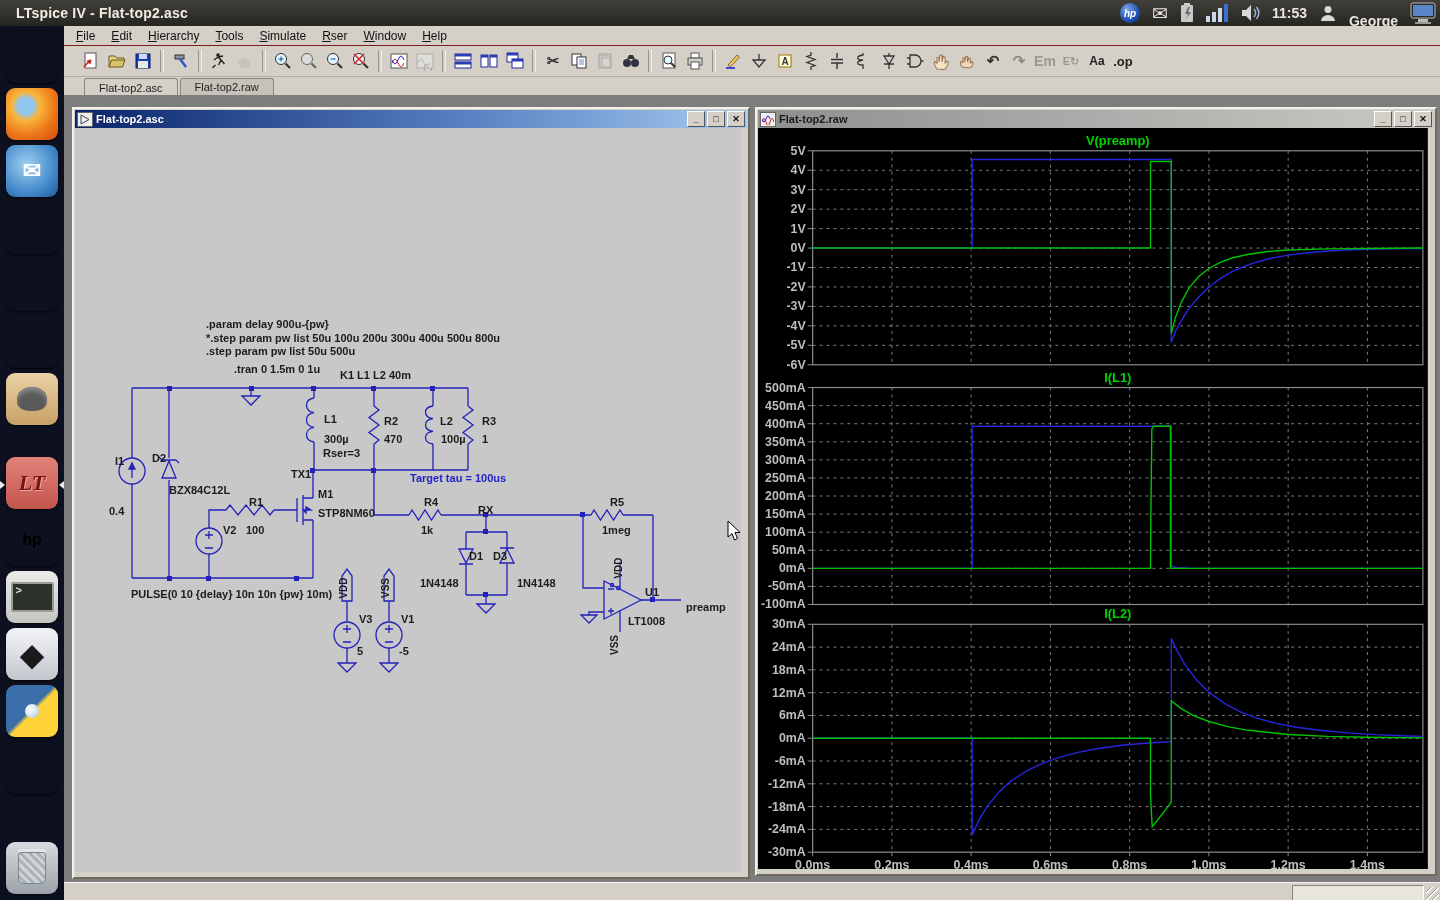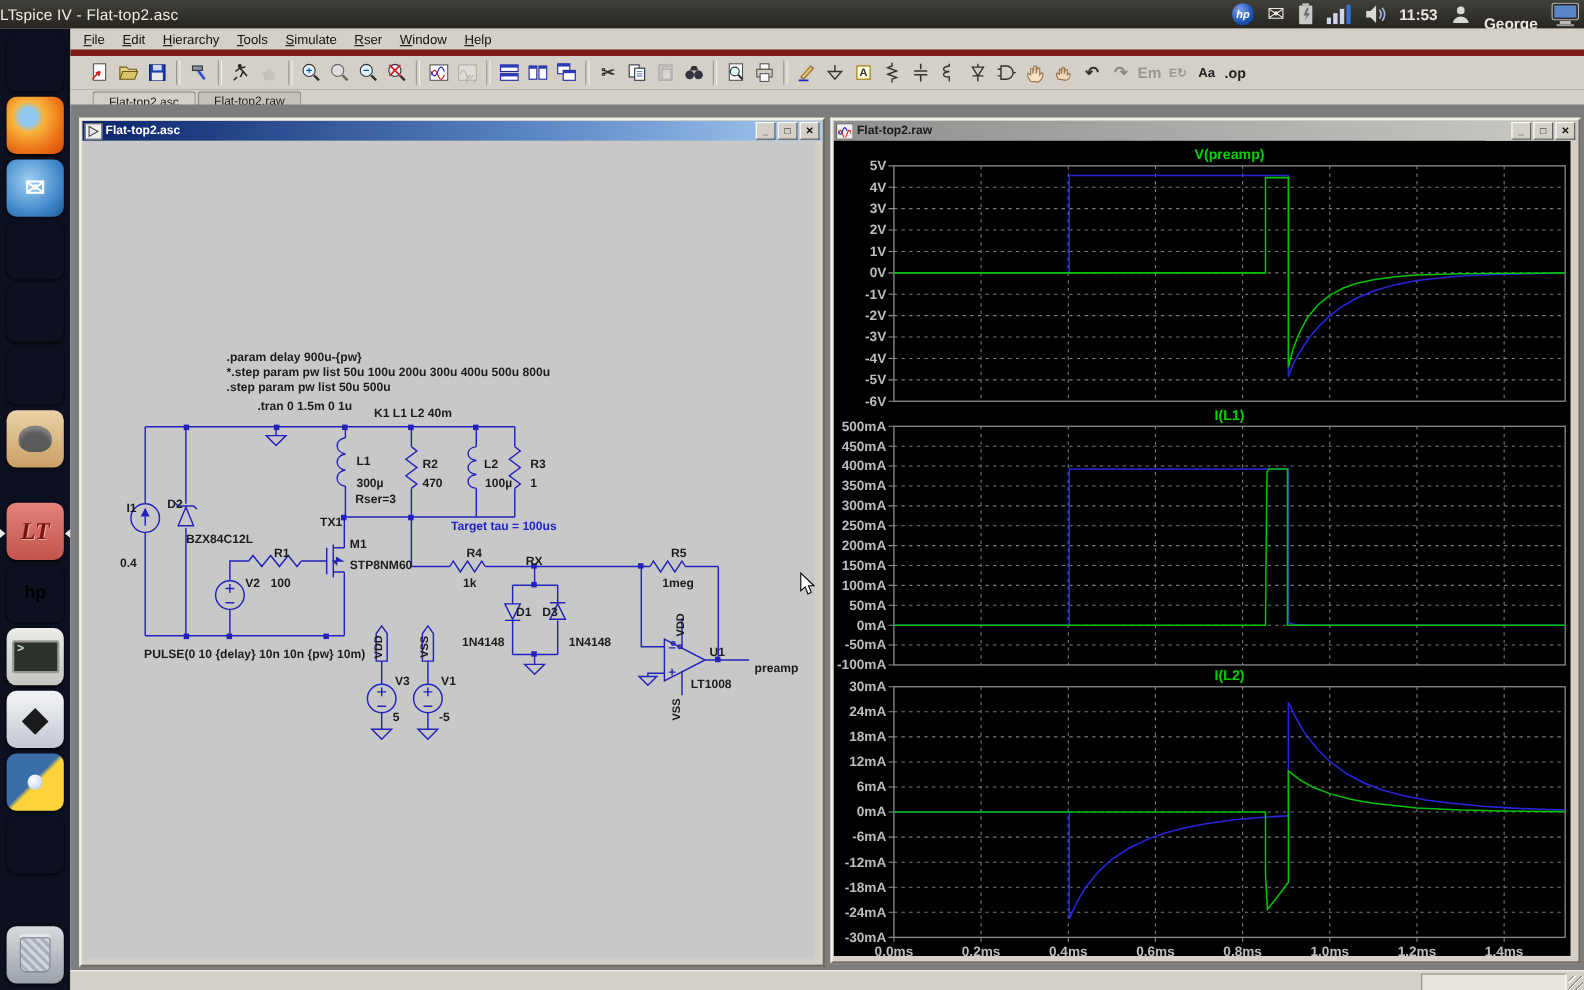--- a/index.html
+++ b/index.html
@@ -1,21 +1,21 @@
 <!DOCTYPE html>
 <html><head>
 <meta charset="utf-8">
 <style>
   html,body{margin:0;padding:0;background:#444;}
   #screen{position:relative;width:1440px;height:900px;overflow:hidden;
     font-family:"Liberation Sans",sans-serif;background:#d4d0c8;}
   
   #top-panel{position:absolute;left:0;top:0;width:1440px;height:26px;
     background:linear-gradient(#413f39,#26251f);color:#efece4;display:flex;align-items:center;}
-  #panel-title{font-weight:normal;font-size:14px;margin-left:0;letter-spacing:.2px;}
+  #panel-title{font-weight:bold;font-size:14px;margin-left:16px;letter-spacing:.2px;}
   #panel-right{position:absolute;right:4px;top:0;height:26px;display:flex;align-items:center;gap:12px;}
   .ind{display:flex;align-items:center;color:#e8e6df;font-size:14px;}
   #hp-badge{width:20px;height:20px;border-radius:50%;background:radial-gradient(circle at 35% 30%,#7f9fe8,#1b53b4 60%,#0c2f78);
     color:#fff;font-style:italic;font-weight:bold;font-size:10px;display:flex;align-items:center;justify-content:center;}
   #clock{font-weight:bold;}
   #user-name{font-weight:bold;margin-top:16px;}
   
   #launcher{position:absolute;left:0;top:26px;width:64px;height:874px;background:#0c101f;}
   .dock-item{position:relative;width:52px;height:52px;margin:5px auto 5px auto;border-radius:9px;
     display:flex;align-items:center;justify-content:center;font-weight:bold;
@@ -34,21 +34,21 @@
   .ic-terminal::before{content:">";width:36px;height:26px;background:#2c312c;color:#cfe0cf;font-size:11px;
     padding-left:3px;border-radius:2px;border:2px solid #9a9a96;line-height:13px;}
   .ic-inkscape{background:linear-gradient(#f4f5f7,#c2c7cf);color:#1a1a1a;font-size:30px;}
   .ic-python{background:linear-gradient(135deg,#3a6ea8 0 47%,#ffd43b 53% 100%);}
   .ic-python::before{content:"";width:14px;height:14px;border-radius:50%;background:radial-gradient(circle at 35% 35%,#fff,#cfe0f2 60%,#9ab);}
   .ic-trash{background:linear-gradient(#d7dbdf,#9aa1a8);}
   .ic-trash::before{content:"";width:26px;height:30px;background:repeating-linear-gradient(45deg,#cfd4d8 0 3px,#aab1b7 3px 6px);
     border:1px solid #7d848b;border-radius:3px 3px 6px 6px;box-shadow:0 -3px 0 0 #e4e7ea;}
   
   #app{position:absolute;left:64px;top:26px;width:1376px;height:874px;background:#d4d0c8;}
-  #menubar{height:19px;display:flex;align-items:center;font-size:12px;color:#111;border-bottom:6px solid #7f1d1d;padding-left:4px;}
+  #menubar{height:19px;display:flex;align-items:center;font-size:12px;color:#111;border-bottom:1px solid #7f1d1d;padding-left:4px;}
   .menu-item{padding:2px 8px;}
   .menu-item::first-letter{text-decoration:underline;}
   #toolbar{height:30px;display:flex;align-items:center;padding-left:14px;border-bottom:1px solid #b5b1a8;background:#d4d0c8;}
   .tbtn{width:24px;height:24px;display:flex;align-items:center;justify-content:center;margin:0 1px;}
   .tbtn svg{width:20px;height:20px;}
   .tbtn.dis{opacity:.45;filter:grayscale(.9);}
   .tsep{width:2px;height:22px;margin:0 4px;border-left:1px solid #9a968d;border-right:1px solid #f2efe8;}
   .ttxt{font-size:12px;font-weight:bold;color:#222;}
   #tabs{height:19px;display:flex;align-items:flex-end;padding-left:20px;background:#d4d0c8;}
   .tab{font-size:11px;padding:2px 14px 3px 14px;border:1px solid #8a867d;border-bottom:none;border-radius:3px 3px 0 0;

